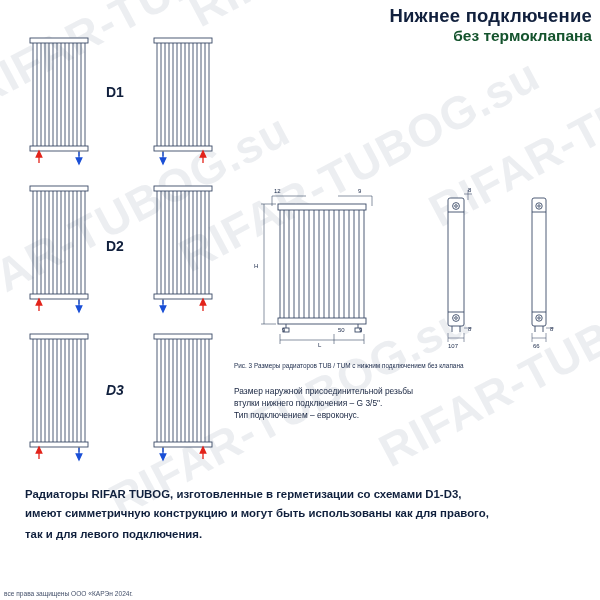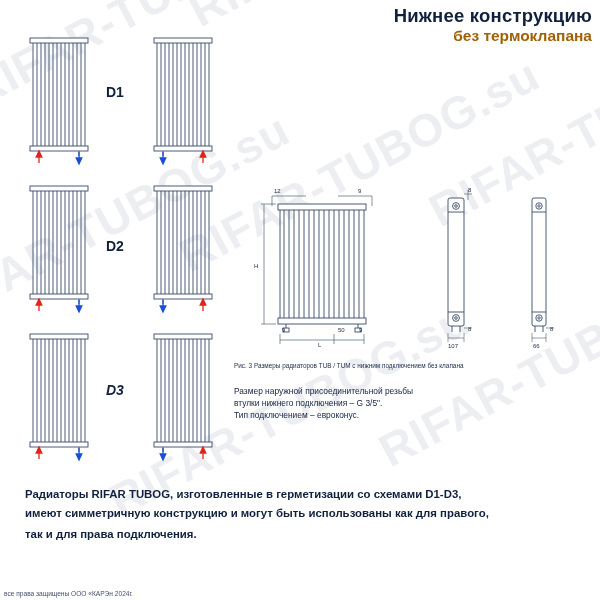--- a/index.html
+++ b/index.html
@@ -40,21 +40,21 @@
   .header-title {
     font-size: 18.5px;
     font-weight: bold;
     color: #11203d;
     letter-spacing: 0.2px;
     line-height: 1.05;
   }
   .header-sub {
     font-size: 15.5px;
     font-weight: bold;
-    color: #a16207;
+    color: #14532d;
     margin-top: 3px;
     line-height: 1.05;
   }
 
   
   .content { position: absolute; inset: 0; z-index: 3; }
 
   
   .rad-group { position: absolute; }
   .rad-label {
@@ -110,21 +110,21 @@
   <div class="wm" style="left:-80px; top:290px; font-size:46px; transform:rotate(-28deg);">RIFAR-TUBOG.su</div>
   <div class="wm" style="left:170px; top:235px; font-size:46px; transform:rotate(-28deg);">RIFAR-TUBOG.su</div>
   <div class="wm" style="left:420px; top:190px; font-size:46px; transform:rotate(-28deg);">RIFAR-TUBOG.su</div>
   <div class="wm" style="left:100px; top:480px; font-size:46px; transform:rotate(-28deg);">RIFAR-TUBOG.su</div>
   <div class="wm" style="left:370px; top:430px; font-size:46px; transform:rotate(-28deg);">RIFAR-TUBOG.su</div>
 </div>
 
 <div class="content">
 
   <div class="header">
-    <div class="header-title">Нижнее конструкцию</div>
+    <div class="header-title">Нижнее подключение</div>
     <div class="header-sub">без термоклапана</div>
   </div>
 
   <div class="rad-group" style="left:24px; top:34px;">
     <svg width="72" height="130" viewBox="0 0 72 130">
       <g stroke="#3a4a66" stroke-width="0.9" fill="none">
         <rect x="6" y="4" width="58" height="5" fill="#fff"></rect>
         <rect x="6" y="112" width="58" height="5" fill="#fff"></rect>
         <g>
           <line x1="13" y1="9" x2="13" y2="112"></line>
@@ -446,17 +446,17 @@
   </div>
 
   <div class="cap" style="left:234px; top:362px; width:250px;">Рис. 3 Размеры радиаторов TUB / TUM с нижним подключением без клапана</div>
 
   <div class="note" style="left:234px; top:385px;">Размер наружной присоединительной резьбы</div>
   <div class="note" style="left:234px; top:397px;">втулки нижнего подключения – G 3/5".</div>
   <div class="note" style="left:234px; top:409px;">Тип подключением – евроконус.</div>
 
   <div class="para" style="left:25px; top:485px;">Радиаторы RIFAR TUBOG, изготовленные в герметизации со схемами D1-D3,</div>
   <div class="para" style="left:25px; top:504px;">имеют симметричную конструкцию и могут быть использованы как для правого,</div>
-  <div class="para" style="left:25px; top:525px;">так и для права подключения.</div>
+  <div class="para" style="left:25px; top:525px;">так и для левого подключения.</div>
 
 
   <div class="footer">все права защищены ООО «КАРЭн 2024г.</div>
 </div>
 
 </body></html>

